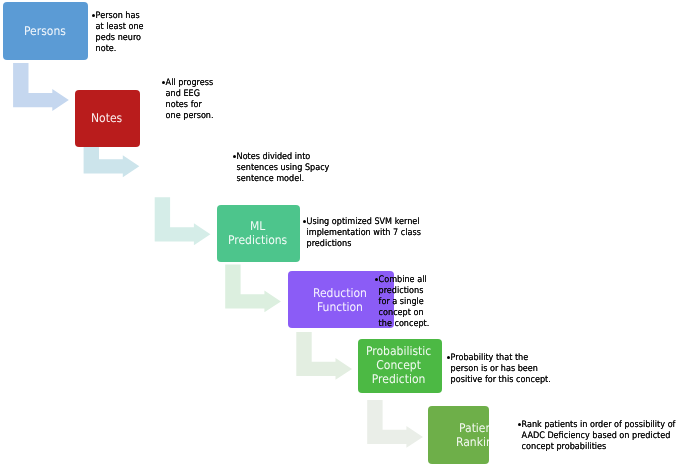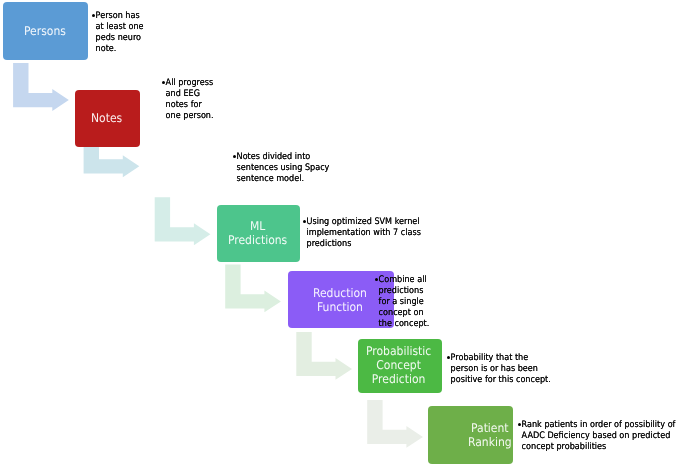--- a/index.html
+++ b/index.html
@@ -49,21 +49,21 @@
   </div>
   <div class="node" style="left: 287.8px; top: 271.2px; width: 106px; height: 57.3px; background: #8b5cf6;">
     <span class="lbl">Reduction
 Function</span>
   </div>
   <div class="node" style="left: 358.1px; top: 338.8px; width: 83.5px; height: 54px; background: rgb(76, 185, 68);">
     <span class="lbl">Probabilistic
 Concept
 Prediction</span>
   </div>
-  <div class="node" style="left: 428.1px; top: 406.1px; width: 85px; height: 58.4px; background: rgb(110, 175, 73); padding-left: 41px;">
+  <div class="node" style="left: 428.1px; top: 406.1px; width: 61px; height: 58.4px; background: rgb(110, 175, 73); padding-left: 41px;">
     <span class="lbl">Patient
 Ranking</span>
   </div>
 
   <div class="note" style="left: 90.8px; top: 11.1px;">
       <div class="bl"><span class="dot">•</span><span class="txt">Person has</span></div>
       <div class="bl"><span class="dot"></span><span class="txt">at least one</span></div>
       <div class="bl"><span class="dot"></span><span class="txt">peds neuro</span></div>
       <div class="bl"><span class="dot"></span><span class="txt">note.</span></div>
     </div>

